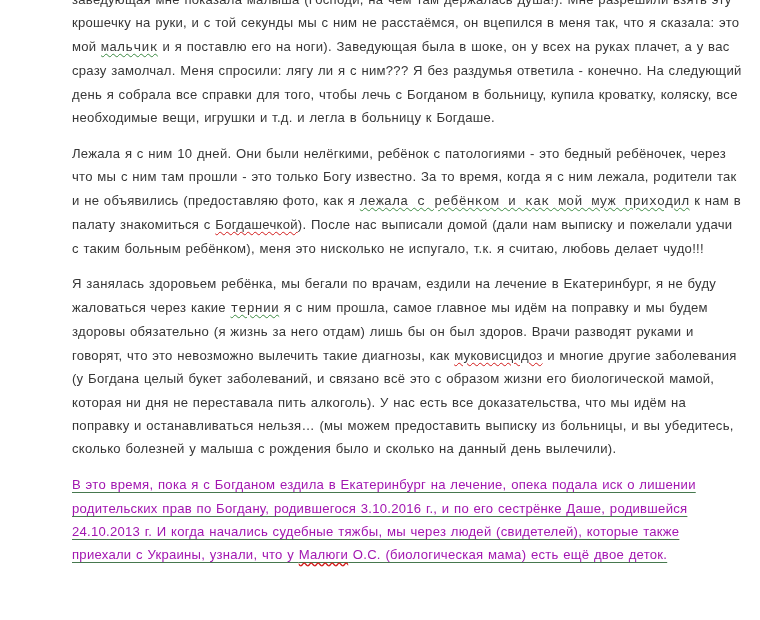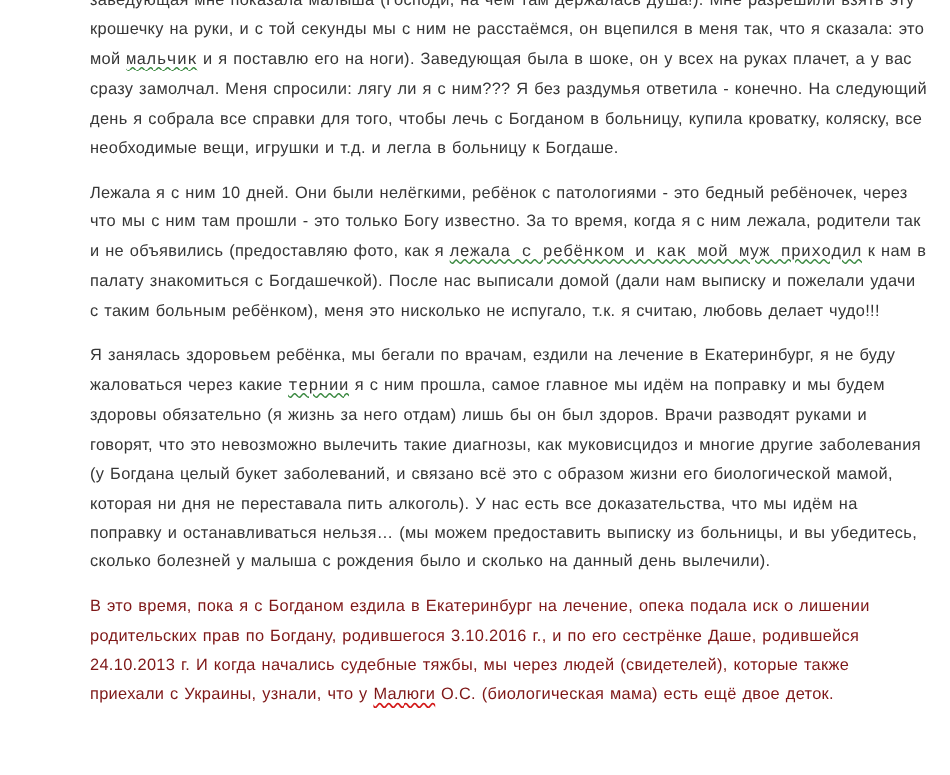--- a/index.html
+++ b/index.html
@@ -43,38 +43,40 @@
     text-align: left;
     word-spacing: 0.055em;
   }
 
   p.para:last-child {
     margin-bottom: 0;
   }
 
   
   p.underlined-para {
+    text-decoration: underline;
     text-decoration-color: #4a7a52;
     text-decoration-thickness: 1px;
     text-underline-offset: 2.5px;
-    color: #7f1d1d;
+    color: #a21caf;
   }
 
   
   .sp-green {
     text-decoration: underline;
     text-decoration-style: wavy;
     text-decoration-color: #3f8a45;
     text-decoration-thickness: 1px;
     text-underline-offset: 1.5px;
     font-family: Liberation Mono, monospace;
   }
 
   
   .sp-red {
+    text-decoration: underline;
     text-decoration-style: wavy;
     text-decoration-color: #d02020;
     text-decoration-thickness: 1px;
     text-underline-offset: 1.5px;
   }
 
   
   .underlined-para .sp-red {
     text-decoration: underline;
     text-decoration-style: wavy;

